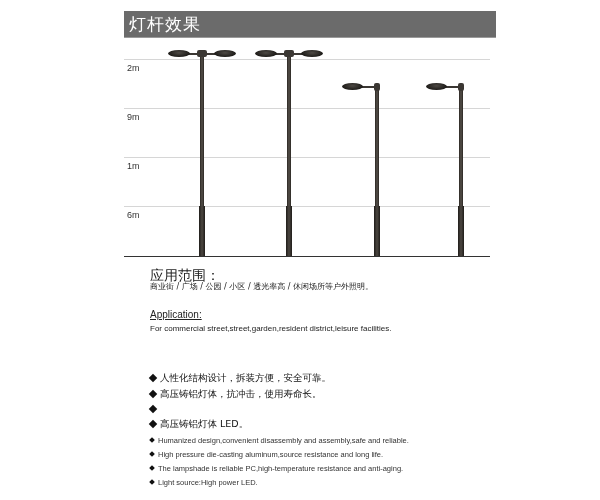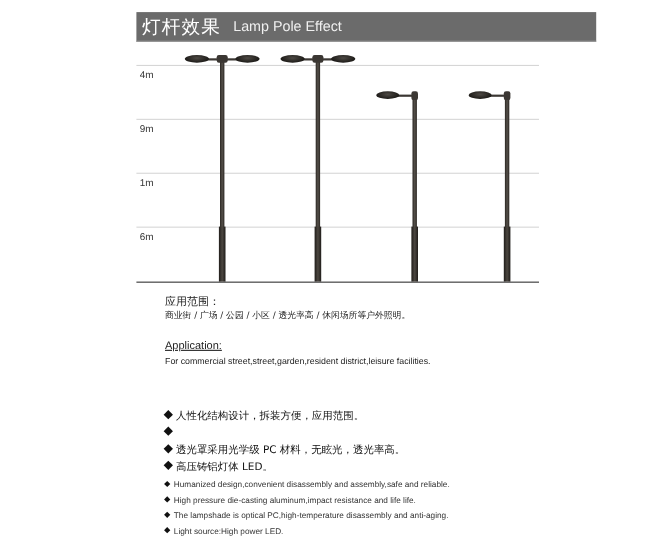--- a/index.html
+++ b/index.html
@@ -1,53 +1,52 @@
 <!DOCTYPE html>
 <html><head>
 <meta charset="utf-8">
 <style>
   html, body { margin:0; padding:0; background:#ffffff; }
   body { width:600px; height:500px; position:relative; overflow:hidden;
          font-family:"Liberation Sans","DejaVu Sans",sans-serif; color:#222; }
-  .header { position:absolute; left:124px; top:11px; width:418px; height:26px;
+  .header { position:absolute; left:124px; top:11px; width:372px; height:26px;
             background:#6b6b6b; border-bottom:1px solid #9a9a9a; }
   .header .cn { position:absolute; left:5px; top:2px; font-size:17px; color:#fff;
                 font-family:"DejaVu Sans",sans-serif; letter-spacing:1px; }
   .header .en { position:absolute; left:88px; top:5px; font-size:13px; color:#f0f0f0; }
   .grid-line { position:absolute; left:124px; width:366px; height:1px; background:#d6d6d6; }
   .axis-label { position:absolute; left:127px; font-size:9px; color:#333; }
   .baseline { position:absolute; left:124px; top:256px; width:366px; height:1px; background:#333; }
   .pole { position:absolute; background:linear-gradient(90deg,#2a2622,#55504a 50%,#2a2622); }
   .sleeve { position:absolute; background:linear-gradient(90deg,#1f1c19,#4c4741 50%,#1f1c19); }
   .head { position:absolute; background:radial-gradient(ellipse at 50% 40%,#4d4944,#1d1b18 70%); border-radius:50%; }
   .arm { position:absolute; background:#3b3733; height:2px; }
   .cap { position:absolute; background:#3b3733; border-radius:2px; }
   .text { position:absolute; left:150px; font-size:8px; color:#222; white-space:nowrap; }
   .cn-text { font-family:"DejaVu Sans",sans-serif; }
-  .title-sm { font-size:10px; }
+  .title-sm { font-size:14px; }
   .en-head { font-size:10px;text-decoration:underline; }
   .bullet-cn { position:absolute; left:150px; font-size:9.5px; font-family:"DejaVu Sans",sans-serif; color:#111; white-space:nowrap; }
   .bullet-en { position:absolute; left:150px; font-size:7.5px; color:#333; white-space:nowrap; }
   .diamond { display:inline-block; width:6px; height:6px; background:#111; transform:rotate(45deg); margin-right:4px; vertical-align:middle; position:relative; top:-1px; }
   .diamond.sm { width:4px; height:4px; margin-right:4px; }
 </style>
 </head>
 <body>
 
 <div class="header">
   <span class="cn">灯杆效果</span>
-  <span class="en">Lamp Pole Effect</span>
 </div>
 
 <div>
   <div class="grid-line" style="top:59px"></div>
   <div class="grid-line" style="top:108px"></div>
   <div class="grid-line" style="top:157px"></div>
   <div class="grid-line" style="top:206px"></div>
-  <div class="axis-label" style="top:63px">4m</div>
+  <div class="axis-label" style="top:63px">2m</div>
   <div class="axis-label" style="top:112px">9m</div>
   <div class="axis-label" style="top:161px">1m</div>
   <div class="axis-label" style="top:210px">6m</div>
   <div class="baseline"></div>
 
   <div>
     <div class="pole" style="left:200px; top:56px; width:4px; height:151px;"></div>
     <div class="sleeve" style="left:199px; top:206px; width:6px; height:50px;"></div>
     <div class="cap" style="left:197px; top:50px; width:10px; height:7px;"></div>
     <div class="arm" style="left:185px; top:53px; width:34px;"></div>
@@ -80,21 +79,21 @@
     <div class="head" style="left:426px; top:83px; width:21px; height:7px;"></div>
   </div>
 </div>
 
 <div class="text cn-text title-sm" style="top:267px">应用范围：</div>
 <div class="text cn-text" style="top:281px">商业街 / 广场 / 公园 / 小区 / 透光率高 / 休闲场所等户外照明。</div>
 
 <div class="text en-head" style="top:309px">Application:</div>
 <div class="text" style="top:324px">For commercial street,street,garden,resident district,leisure facilities.</div>
 
-<div class="bullet-cn" style="top:372px"><span class="diamond"></span><span>人性化结构设计，拆装方便，应用范围。</span></div>
-<div class="bullet-cn" style="top:388px"><span class="diamond"></span></div>
-<div class="bullet-cn" style="top:403px"><span class="diamond"></span><span>透光罩采用光学级 PC 材料，无眩光，透光率高。</span></div>
+<div class="bullet-cn" style="top:372px"><span class="diamond"></span><span>人性化结构设计，拆装方便，安全可靠。</span></div>
+<div class="bullet-cn" style="top:388px"><span class="diamond"></span><span>高压铸铝灯体，抗冲击，使用寿命长。</span></div>
+<div class="bullet-cn" style="top:403px"><span class="diamond"></span></div>
 <div class="bullet-cn" style="top:418px"><span class="diamond"></span><span>高压铸铝灯体 LED。</span></div>
 
 <div class="bullet-en" style="top:436px"><span class="diamond sm"></span><span>Humanized design,convenient disassembly and assembly,safe and reliable.</span></div>
-<div class="bullet-en" style="top:450px"><span class="diamond sm"></span><span>High pressure die-casting aluminum,impact resistance and life life.</span></div>
-<div class="bullet-en" style="top:464px"><span class="diamond sm"></span><span>The lampshade is optical PC,high-temperature disassembly and anti-aging.</span></div>
+<div class="bullet-en" style="top:450px"><span class="diamond sm"></span><span>High pressure die-casting aluminum,source resistance and long life.</span></div>
+<div class="bullet-en" style="top:464px"><span class="diamond sm"></span><span>The lampshade is reliable PC,high-temperature resistance and anti-aging.</span></div>
 <div class="bullet-en" style="top:478px"><span class="diamond sm"></span><span>Light source:High power LED.</span></div>
 
 </body></html>

